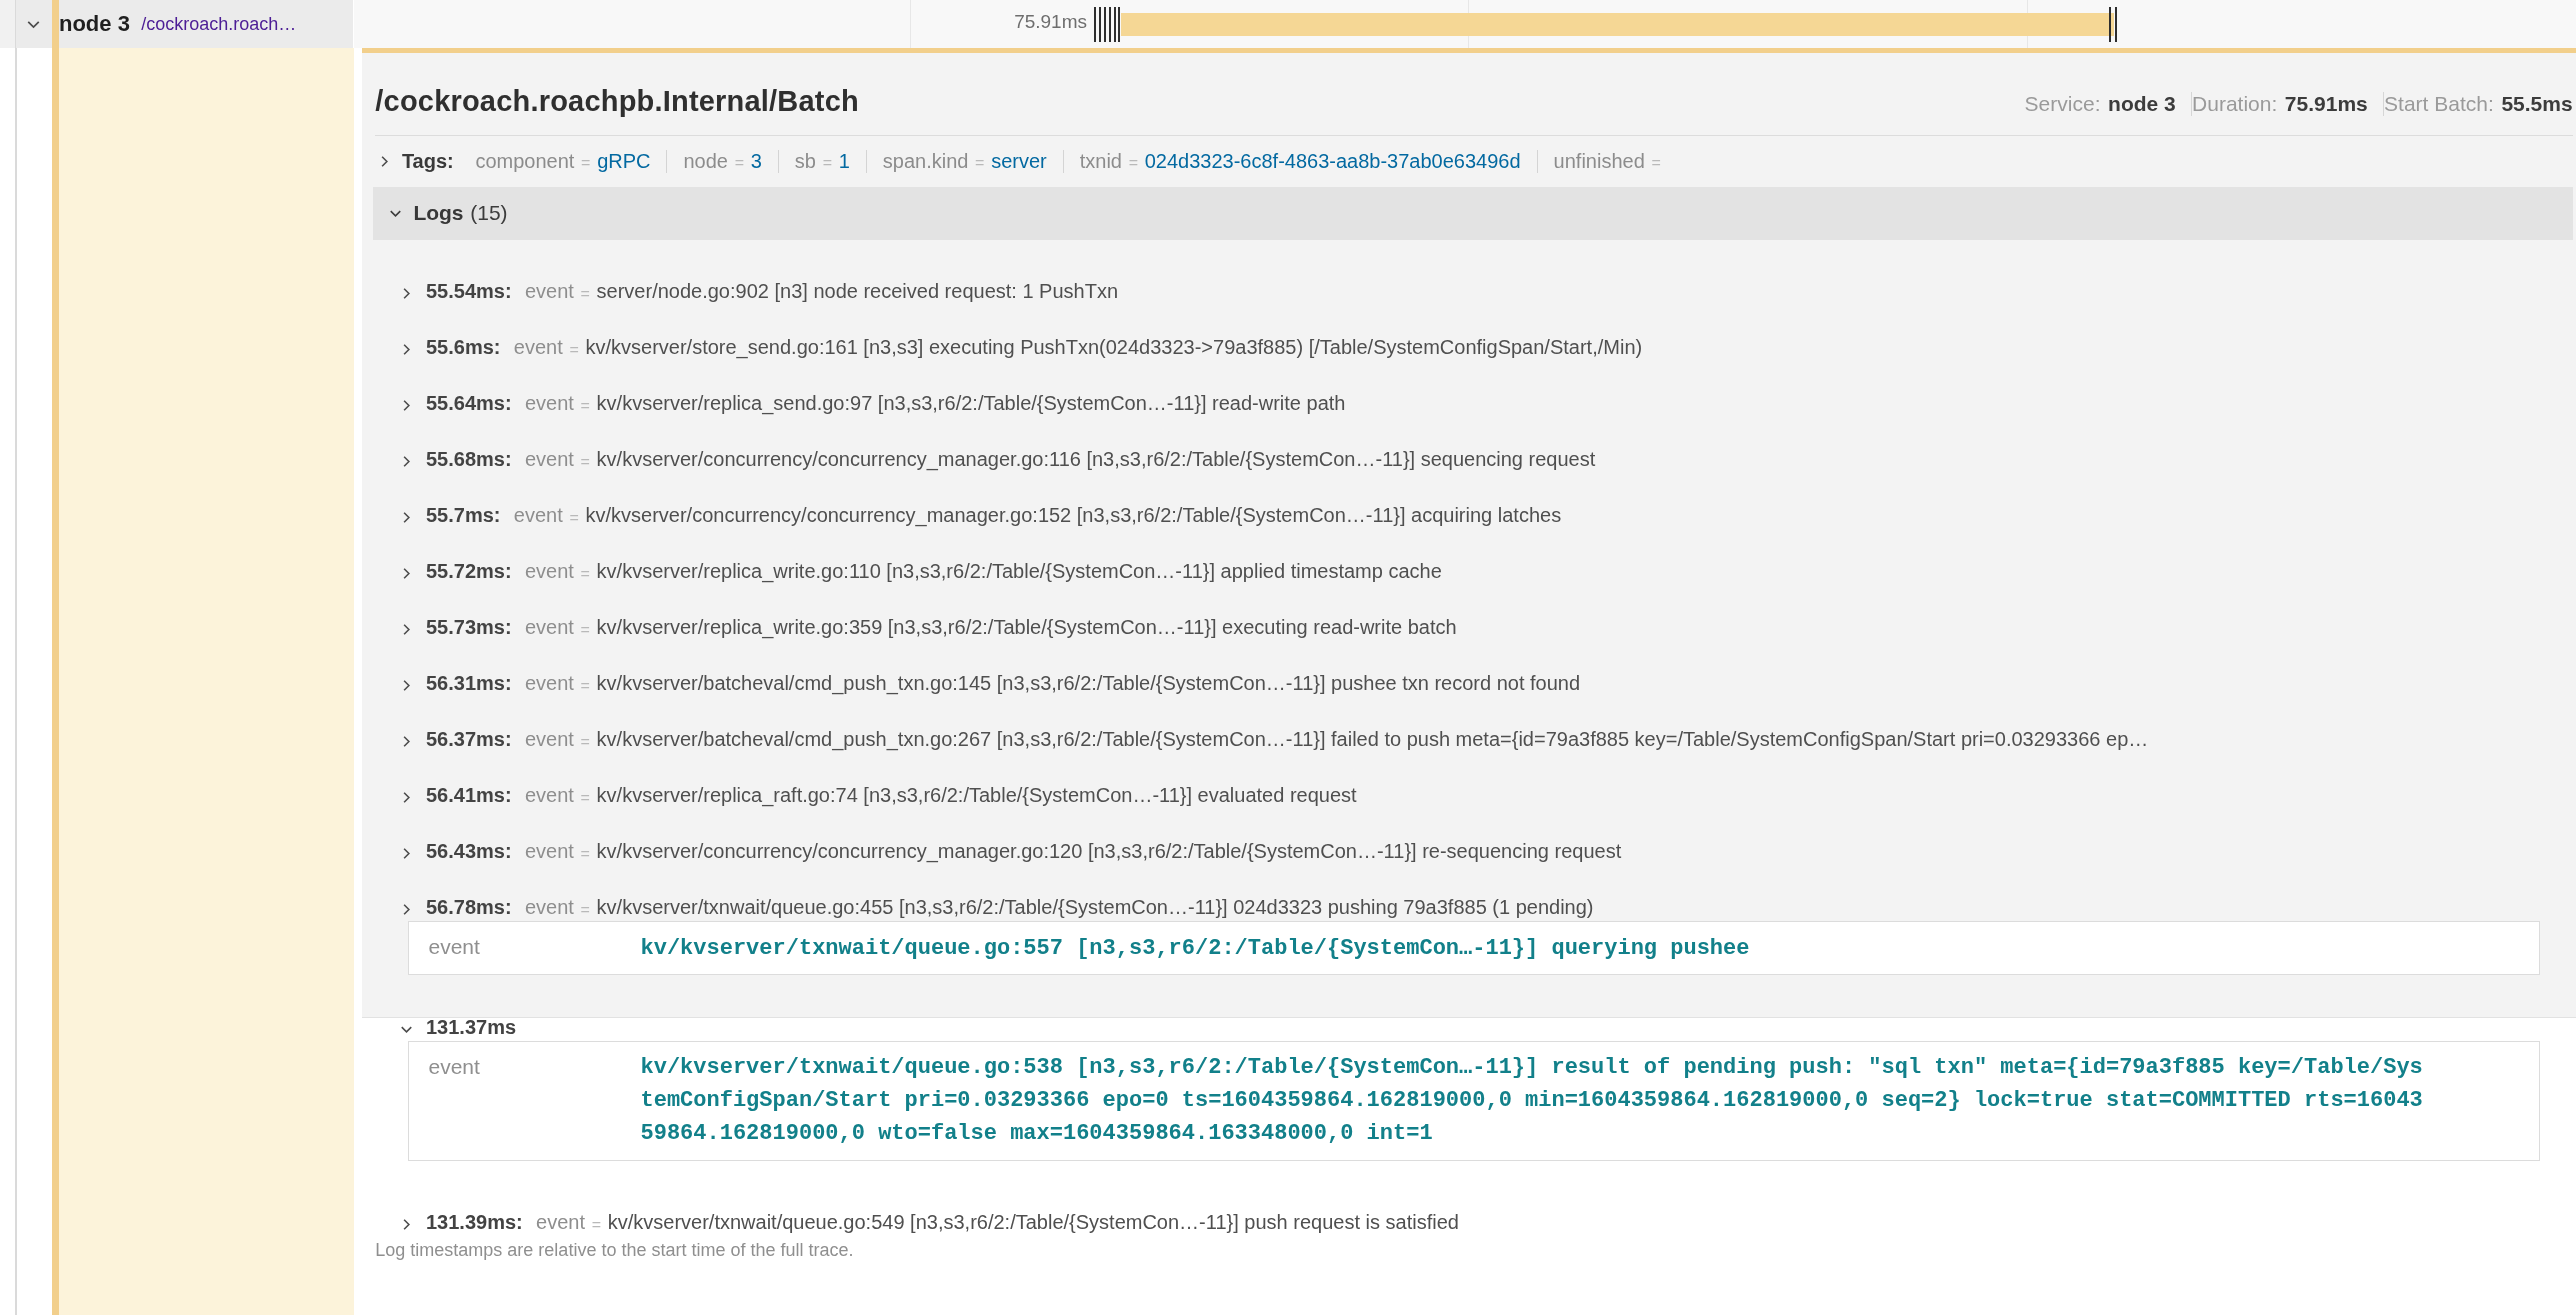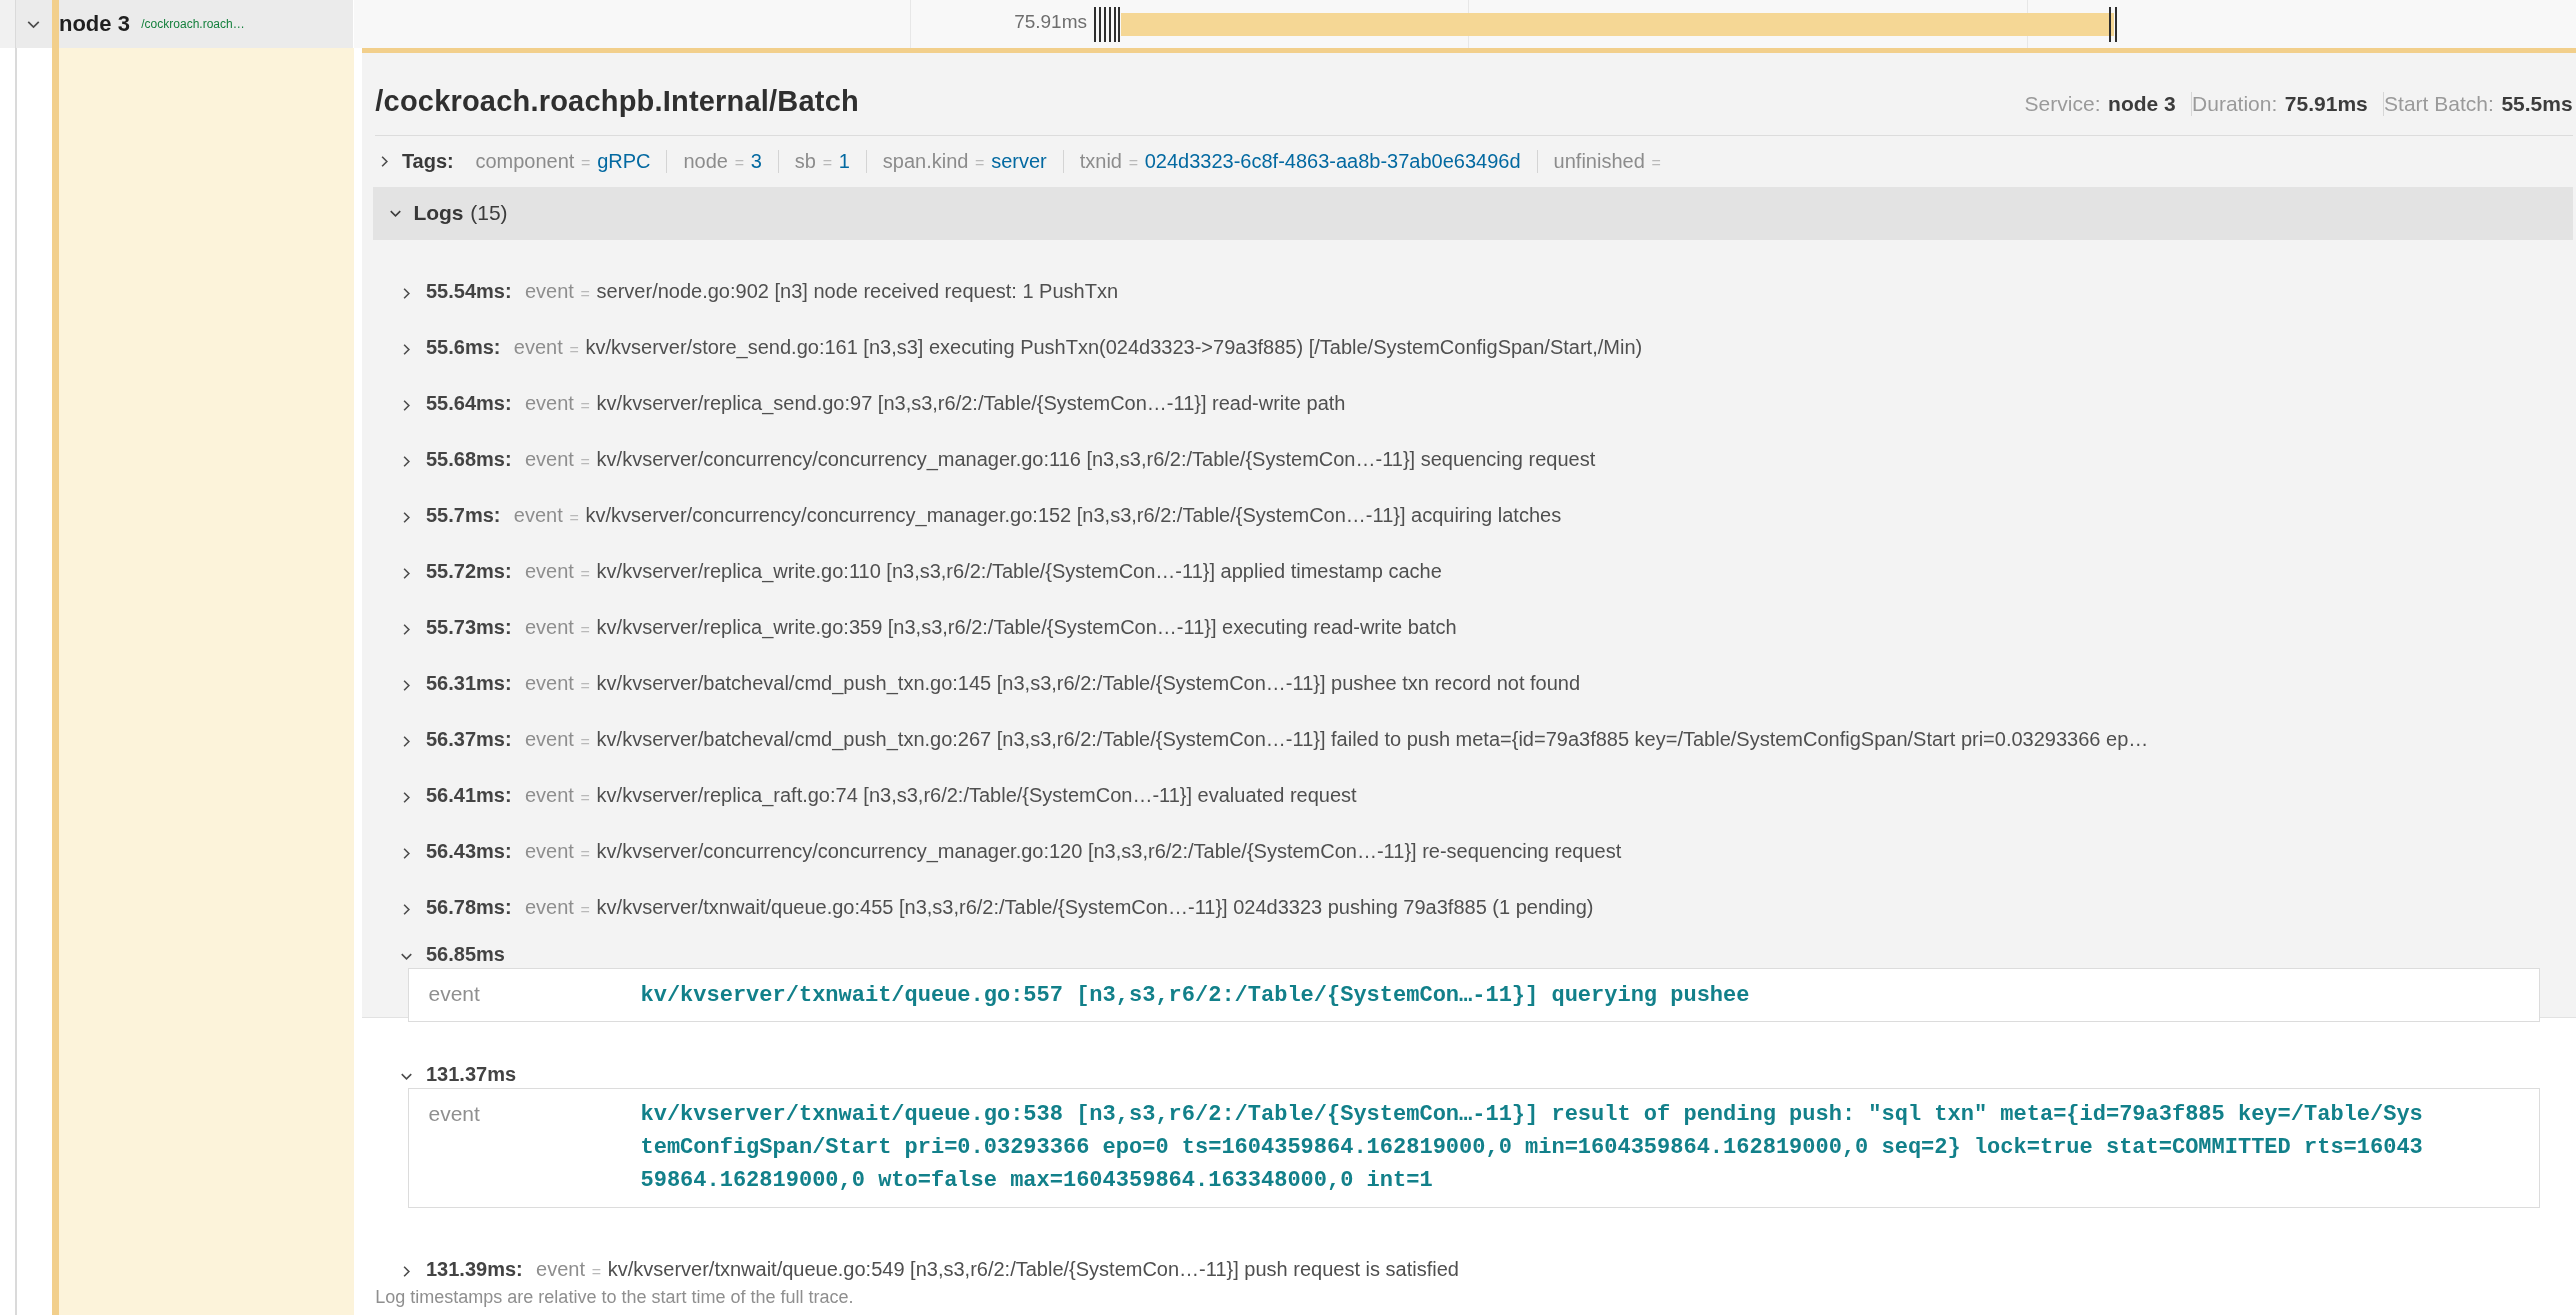--- a/index.html
+++ b/index.html
@@ -8,21 +8,21 @@
 
   
   .left-gutter-top{position:absolute;left:0;top:0;width:15.3px;height:48px;background:#f1f1f1;}
   .left-line{position:absolute;left:15.3px;top:0;width:1.9px;height:1316px;background:#dadada;}
 
   
   .span-row{position:absolute;left:0;top:0;width:2576px;height:48px;}
   .name-cell{position:absolute;left:16px;top:0;width:337px;height:48px;background:#ebebeb;display:flex;align-items:center;}
   .name-cell .chev{margin-left:6.7px;}
   .svc{font-size:22px;font-weight:700;color:#1f1f1f;margin-left:15.3px;white-space:nowrap;}
-  .op{font-size:12px;color:#15803d;margin-left:11.4px;white-space:nowrap;overflow:hidden;}
+  .op{font-size:18px;color:#4c1d95;margin-left:11.4px;white-space:nowrap;overflow:hidden;}
   .timeline-cell{position:absolute;left:354px;top:0;width:2222px;height:48px;background:#f8f8f8;}
   .gridline{position:absolute;top:0;width:1px;height:48px;background:#e7e7e7;}
   .dur-label{position:absolute;left:953px;top:11.4px;width:134px;text-align:right;font-size:19px;color:#6e6e6e;}
   .span-bar{position:absolute;left:1121px;top:13.3px;width:993px;height:23px;background:#f5d795;}
   .tick{position:absolute;top:6.7px;width:1.9px;height:35px;background:#2e2e2e;}
 
   
   .stripe{position:absolute;left:52px;top:0;width:6.7px;height:1316px;background:#f2cf8b;z-index:3;}
   .cream{position:absolute;left:59px;top:48px;width:295px;height:1268px;background:#fcf3da;}
 
@@ -323,28 +323,20 @@
               <polyline points="9,6 15,12 9,18" fill="none" stroke="#4c4c4c" stroke-width="2"></polyline>
             </svg>
     </span>
     <span class="ts">56.78ms:</span>
     <span class="fld">event</span>
     <span class="eq">=</span>
     <span class="msg">kv/kvserver/txnwait/queue.go:455 [n3,s3,r6/2:/Table/{SystemCon…-11}] 024d3323 pushing 79a3f885 (1 pending)</span>
   </div>
 
   <div>
-    <div class="log-row exp-head">
-      <span class="chev">
-        <svg width="19" height="19" viewBox="0 0 24 24">
-                <polyline points="6,9 12,15 18,9" fill="none" stroke="#4c4c4c" stroke-width="2"></polyline>
-              </svg>
-      </span>
-      <span class="ts">56.85ms</span>
-    </div>
     <div class="log-card">
       <div class="card-field">event</div>
       <div class="card-mono">kv/kvserver/txnwait/queue.go:557 [n3,s3,r6/2:/Table/{SystemCon…-11}] querying pushee</div>
     </div>
   </div>
 
   <div>
     <div class="log-row exp-head">
       <span class="chev">
         <svg width="19" height="19" viewBox="0 0 24 24">

